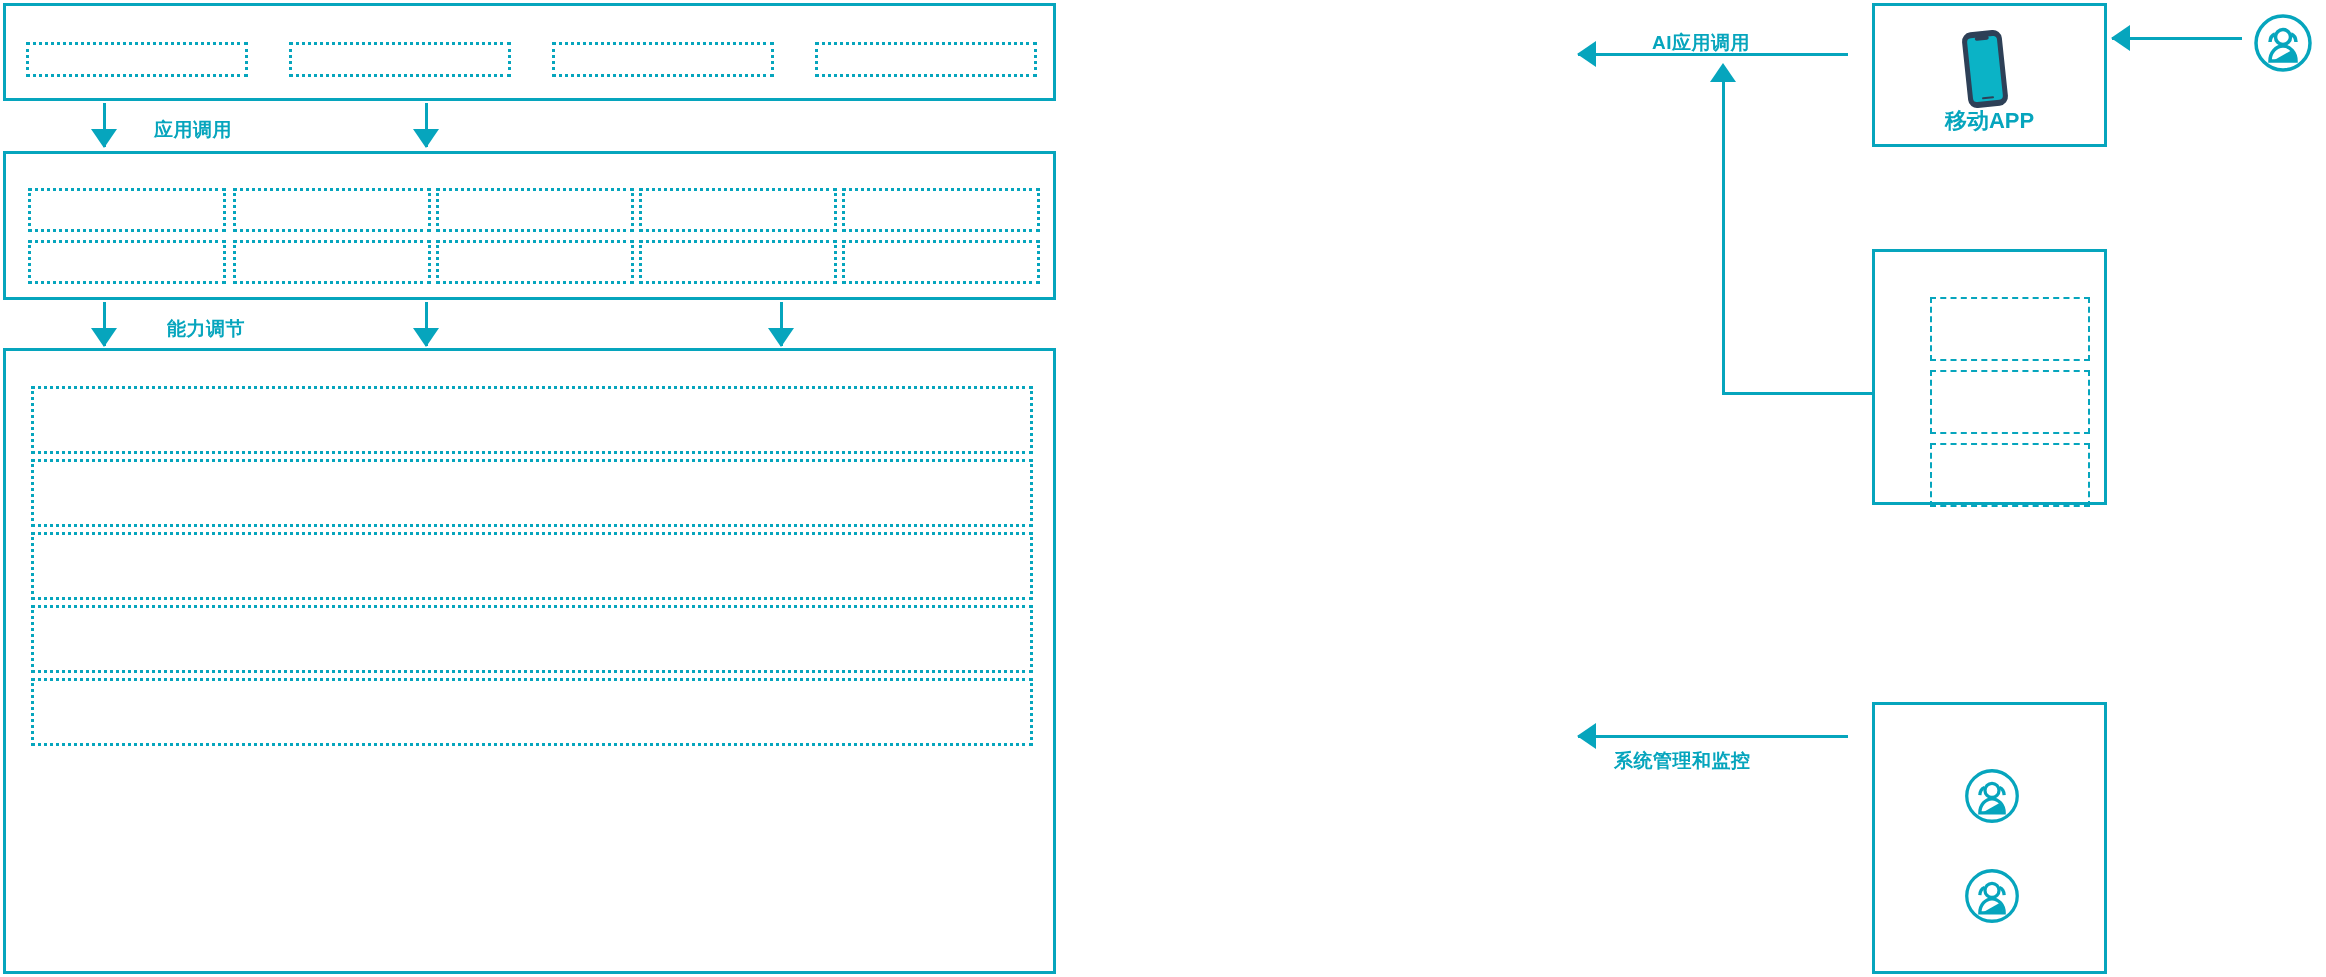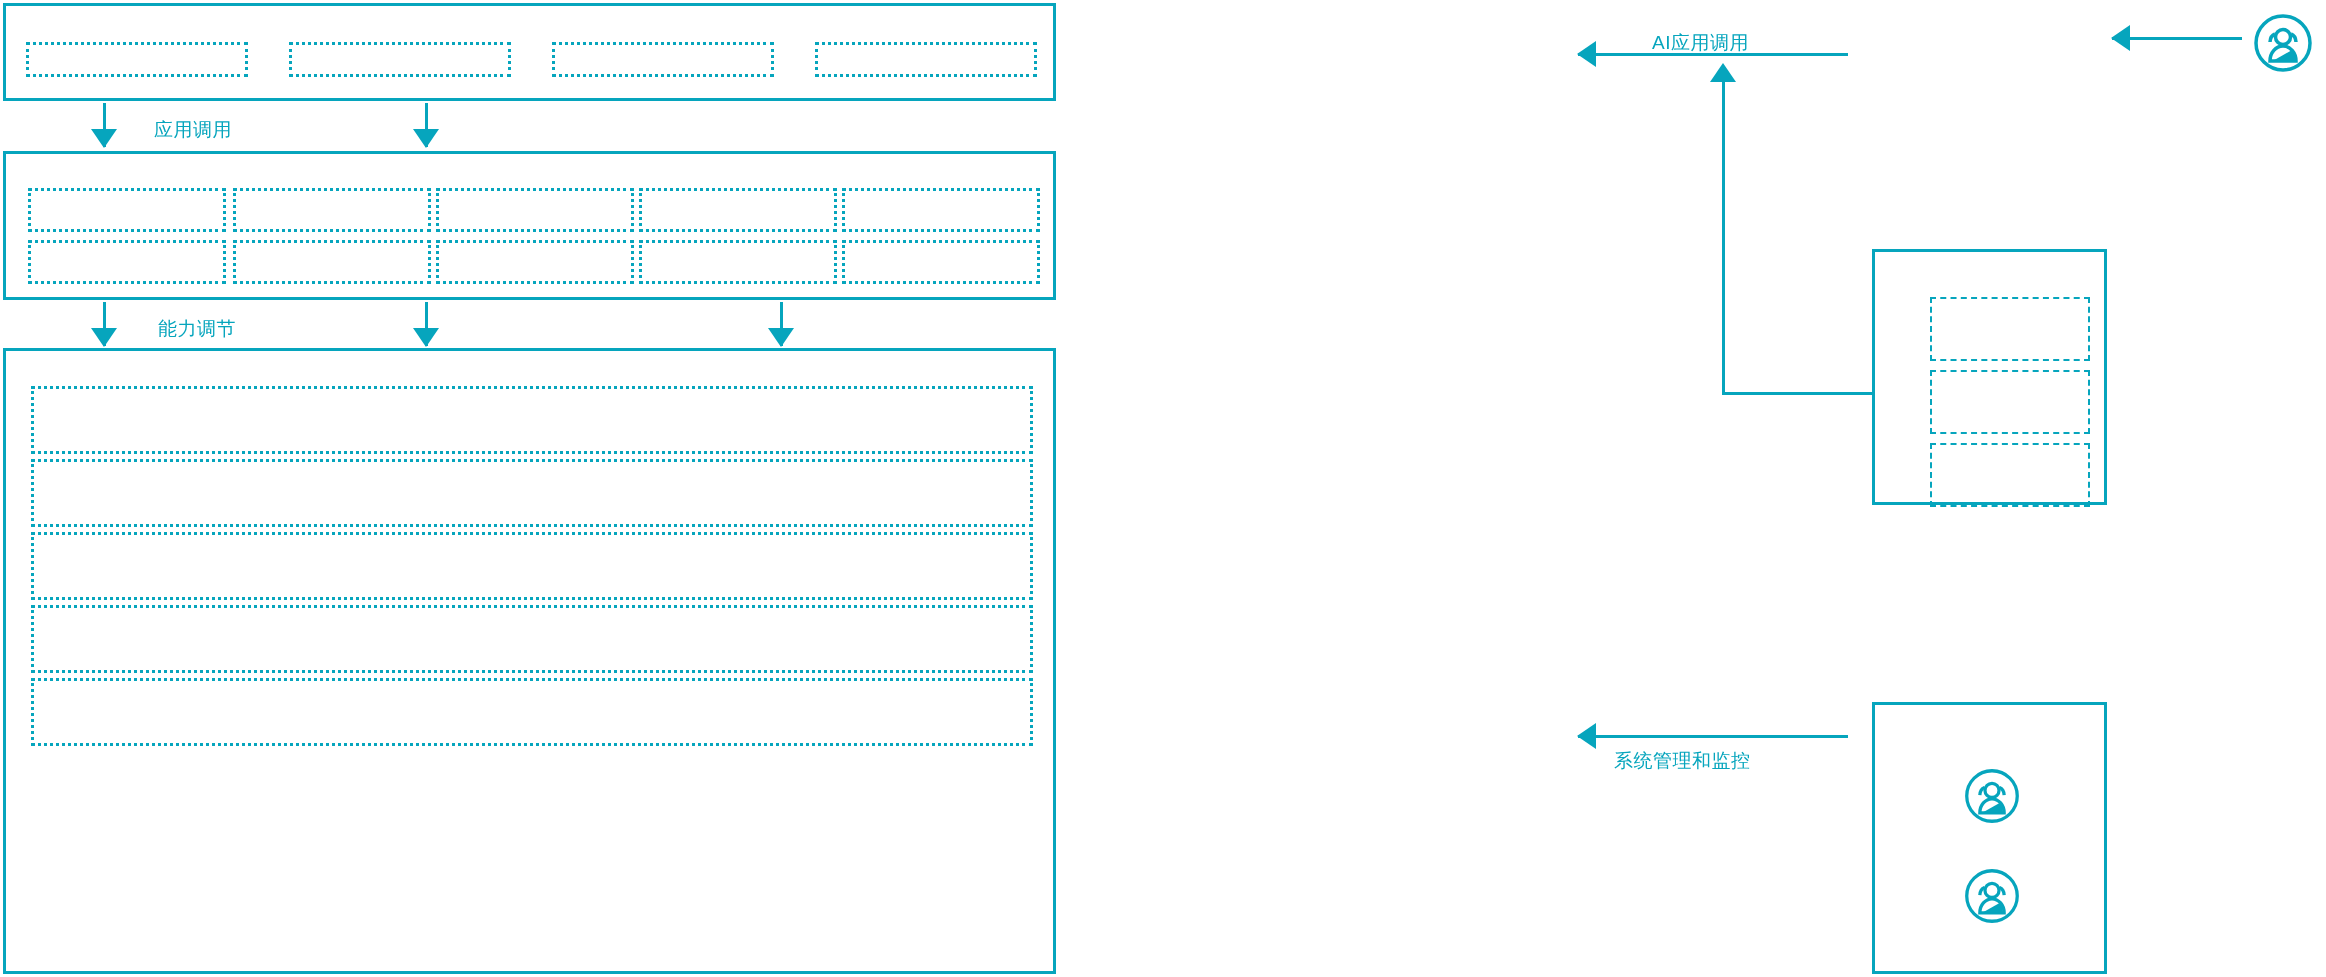--- a/index.html
+++ b/index.html
@@ -66,21 +66,21 @@
     border-left: 13px solid transparent;
     border-right: 13px solid transparent;
     border-bottom: 19px solid #06a5bd;
   }
 
   
   .flow-label {
     position: absolute;
     color: #06a5bd;
     font-size: 19px;
-    font-weight: normal;
+    font-weight: bold;
     white-space: nowrap;
     letter-spacing: 0.5px;
   }
 
   
   .caption {
     position: absolute;
     width: 100%;
     text-align: center;
     color: #06a5bd;
@@ -138,30 +138,43 @@
       <div class="head"></div>
   </div>
   <div class="arrow-v" style="left:412px; top:302px; width:28px; height:44px;">
     <div class="shaft"></div>
       <div class="head"></div>
   </div>
   <div class="arrow-v" style="left:767px; top:302px; width:28px; height:44px;">
     <div class="shaft"></div>
       <div class="head"></div>
   </div>
-  <div class="flow-label" style="left:158px; top:316px;">能力调节</div>
+  <div class="flow-label" style="left:167px; top:316px;">能力调节</div>
 
   <div class="panel" style="left:3px; top:348px; width:1053px; height:626px;">
     <div class="dbox dotted" style="left:25px; top:35px; width:1002px; height:68px;"></div>
     <div class="dbox dotted" style="left:25px; top:108px; width:1002px; height:68px;"></div>
     <div class="dbox dotted" style="left:25px; top:181px; width:1002px; height:68px;"></div>
     <div class="dbox dotted" style="left:25px; top:254px; width:1002px; height:68px;"></div>
     <div class="dbox dotted" style="left:25px; top:327px; width:1002px; height:68px;"></div>
   </div>
 
+  <div class="panel" style="left:1872px; top:3px; width:235px; height:144px;">
+    <div class="icon" style="left:82px; top:22px;">
+      <svg width="56" height="82" viewBox="0 0 56 82">
+        <g transform="rotate(-6 28 41)">
+          <rect x="9" y="4" width="38" height="74" rx="8" ry="8" fill="#2e4057" stroke="#2e4057" stroke-width="2"></rect>
+          <rect x="13" y="9" width="30" height="64" rx="4" ry="4" fill="#0bb3c6"></rect>
+          <rect x="21" y="8" width="14" height="4" rx="2" ry="2" fill="#2e4057"></rect>
+          <rect x="22" y="69" width="12" height="2" rx="1" ry="1" fill="#2e4057"></rect>
+        </g>
+      </svg>
+    </div>
+    <div class="caption" style="left:0; top:100px;">移动APP</div>
+  </div>
 
   <div class="arrow-h" style="left:2112px; top:25px; width:130px; height:26px;">
     <div class="shaft"></div>
       <div class="head"></div>
   </div>
 
   <div class="icon" style="left:2252px; top:12px;">
     <svg width="62" height="62" viewBox="0 0 62 62">
       <circle cx="31" cy="31" r="27" fill="none" stroke="#06a5bd" stroke-width="3.5"></circle>
       <circle cx="31" cy="25" r="7.5" fill="none" stroke="#06a5bd" stroke-width="3.5"></circle>

